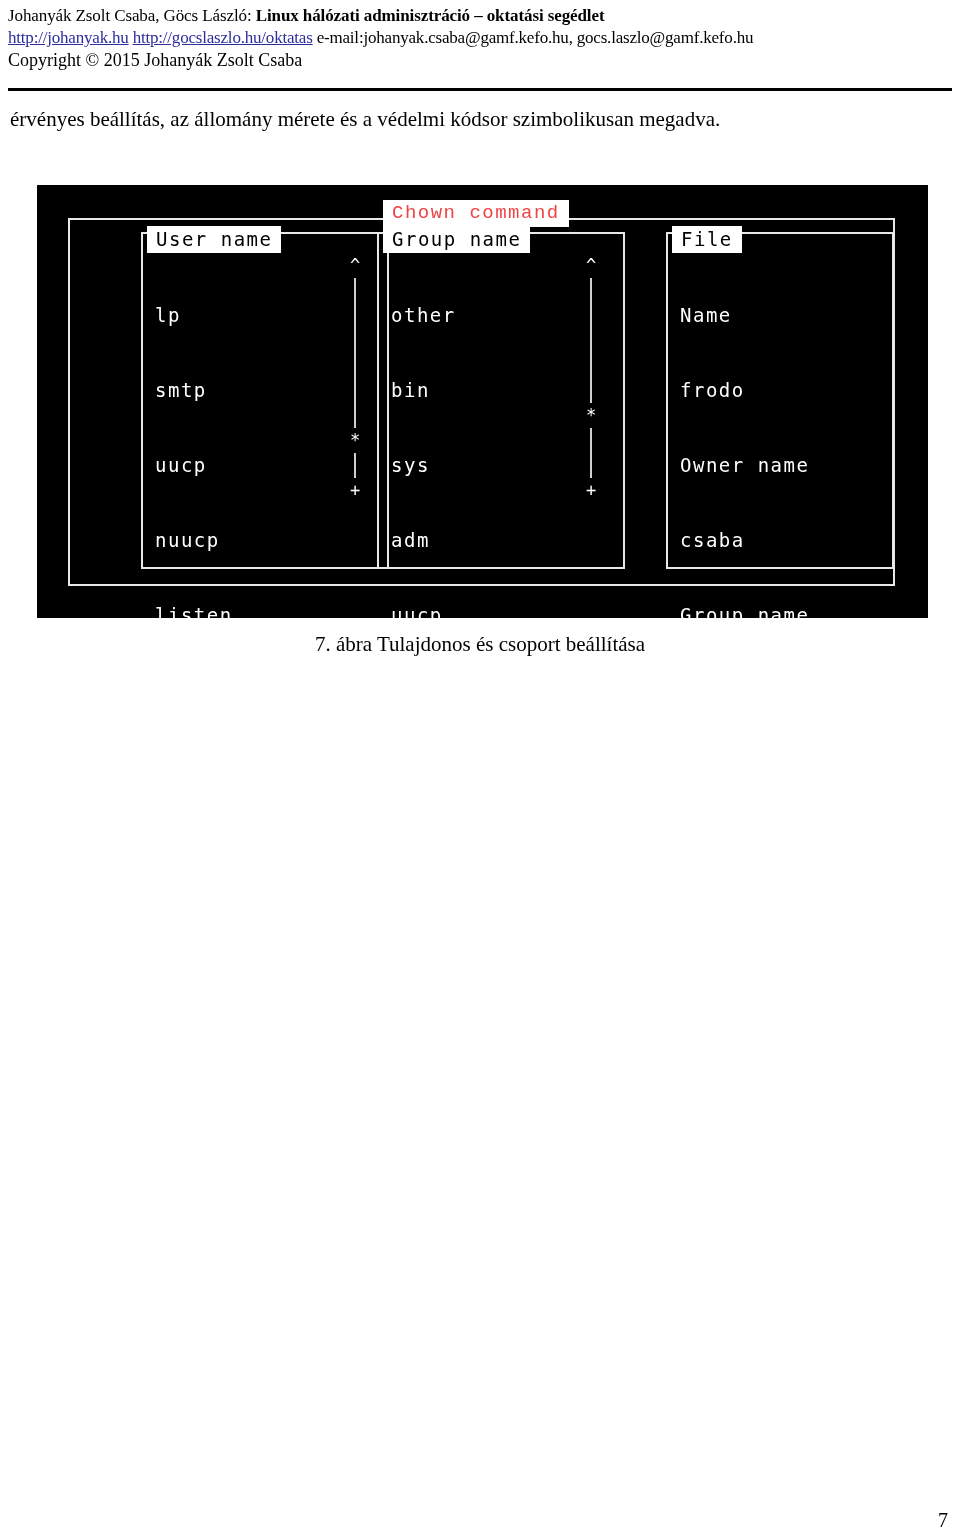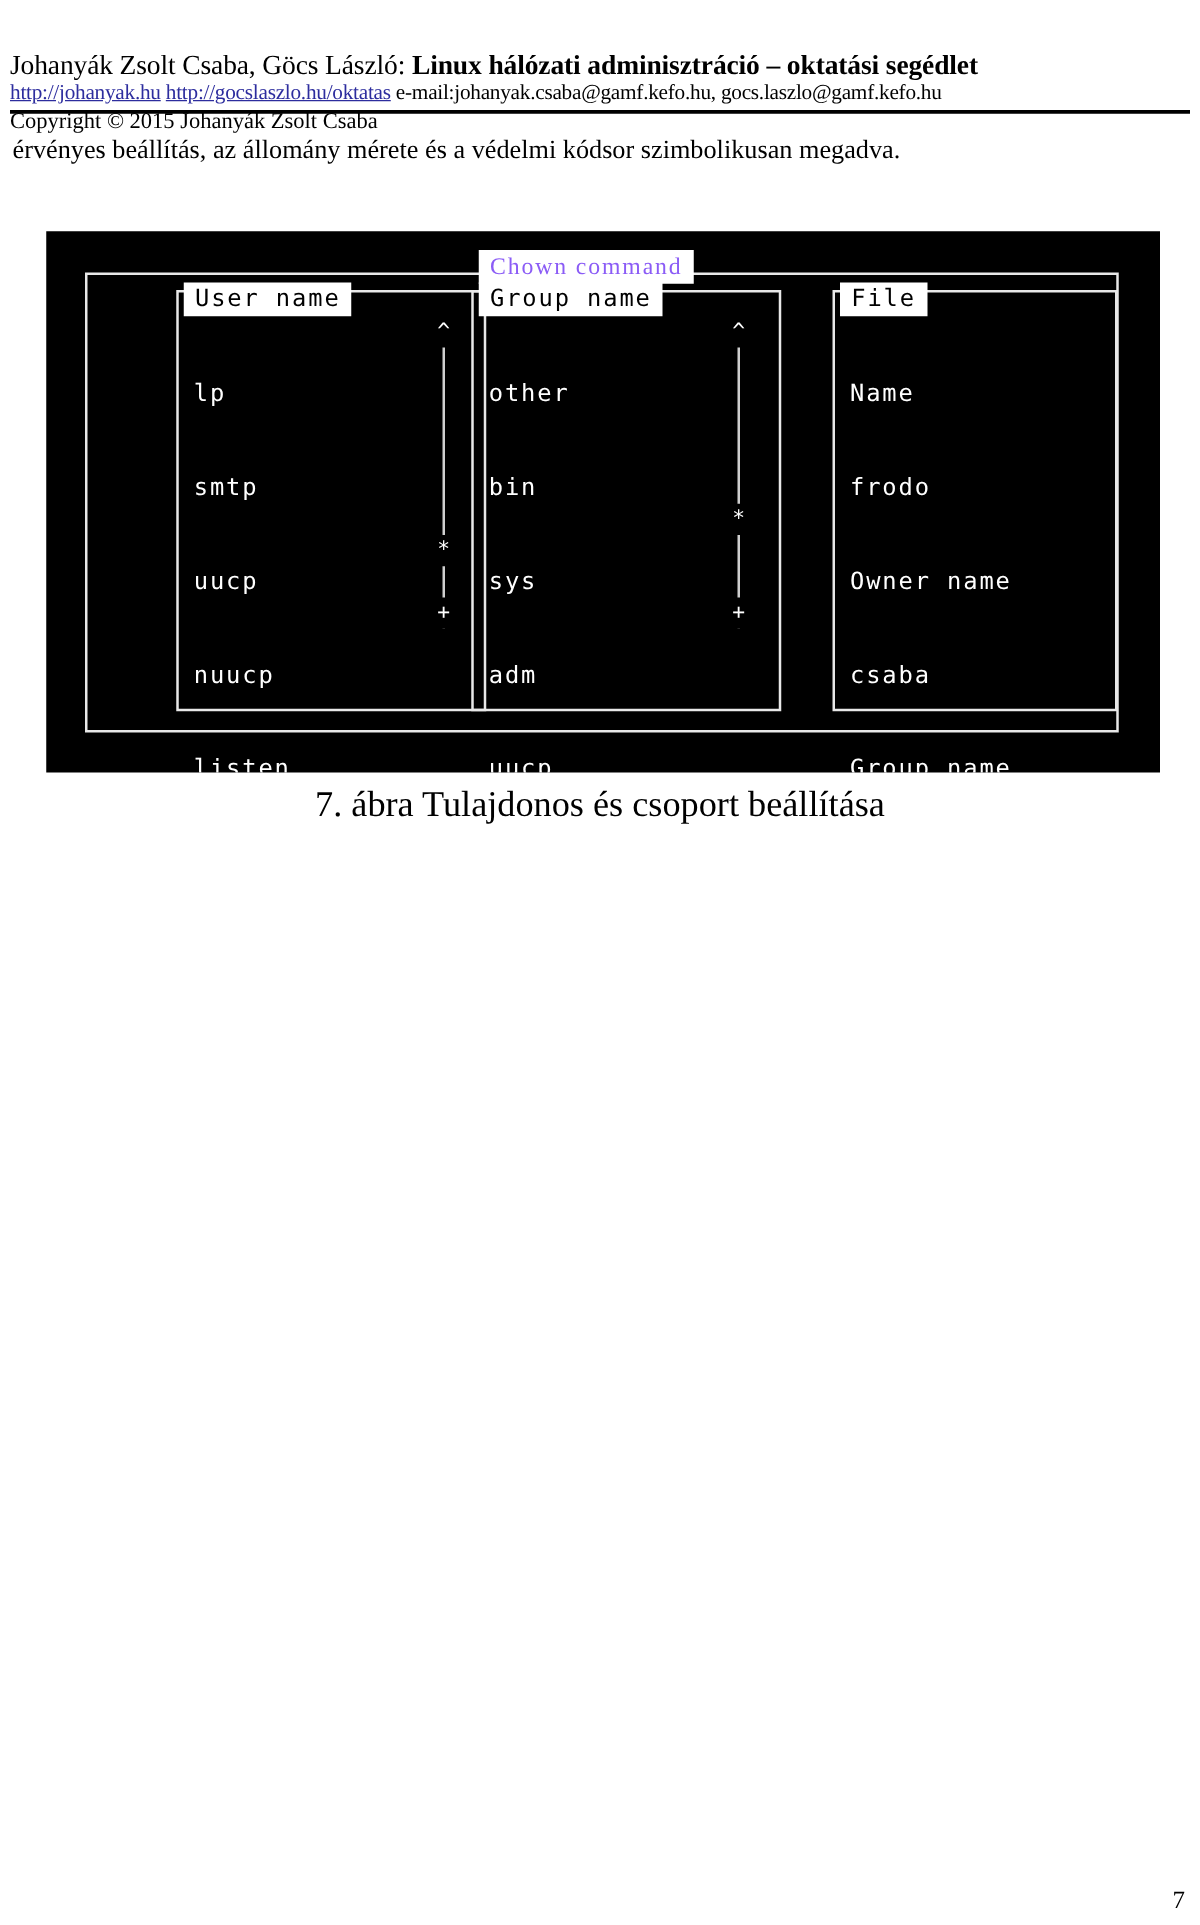--- a/index.html
+++ b/index.html
@@ -17,25 +17,24 @@
   }
 
   
   #page-header {
     position: absolute;
     left: 8px;
     top: 4px;
     width: 944px;
   }
   .hdr-line1 {
-    font-size: 22px;
+    font-size: 17px;
     line-height: 23px;
     white-space: nowrap;
     letter-spacing: -0.1px;
-    margin-top: 36px;
   }
   .hdr-line1 .bold {
     font-weight: bold;
   }
   .hdr-line2 {
     font-size: 17px;
     line-height: 22px;
     white-space: nowrap;
     letter-spacing: -0.2px;
   }
@@ -102,22 +101,22 @@
     height: 368px;
     border: 2px solid #e8e8e8;
     box-sizing: border-box;
   }
   
   #dialog-title {
     position: absolute;
     left: 367px;
     top: 198px;
     background: #ffffff;
-    color: #8b5cf6;
-    font-family: Liberation Serif, serif;
+    color: #ef4444;
+    font-family: Liberation Mono, monospace;
     font-size: 19px;
     line-height: 25px;
     padding: 1px 9px 1px 9px;
     white-space: pre;
     letter-spacing: 1.5px;
     z-index: 6;
   }
 
   
   .panel {
@@ -210,21 +209,21 @@
     width: 22px;
   }
 
   
   #figure-caption {
     position: absolute;
     left: 0;
     top: 630px;
     width: 960px;
     text-align: center;
-    font-size: 29px;
+    font-size: 21px;
     line-height: 28px;
   }
 
   
   #page-number {
     position: absolute;
     right: 12px;
     bottom: 8px;
     font-size: 20px;
     line-height: 24px;

